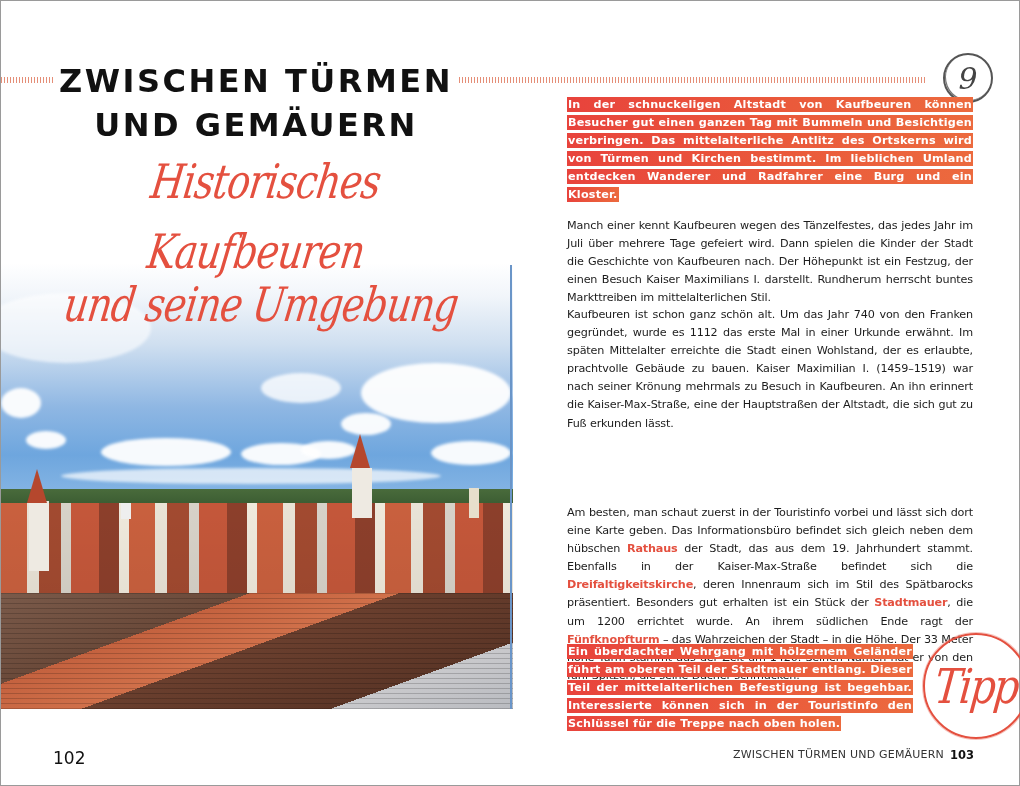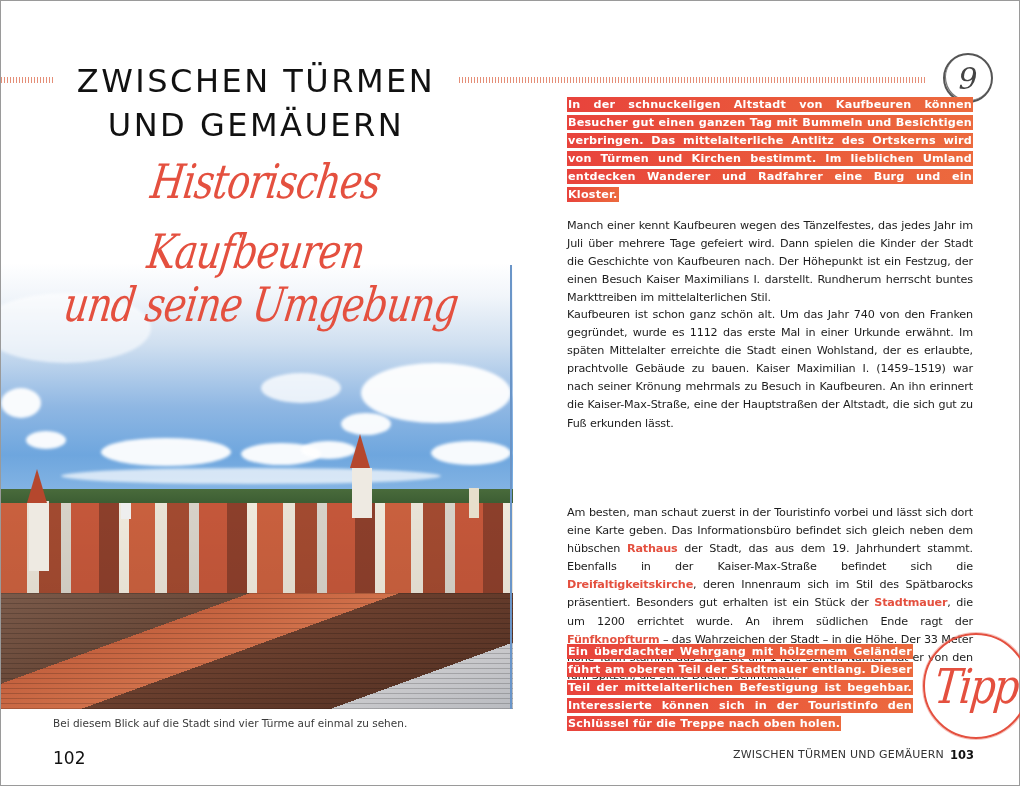--- a/index.html
+++ b/index.html
@@ -9,21 +9,21 @@
   .spread { position: absolute; left: 0; top: 0; width: 1020px; height: 786px; background: #fff; border: 1px solid #9a9a9a; }
 
   
   .page-left { position: absolute; left: 0; top: 0; width: 512px; height: 786px; }
   .dash-rule { position: absolute; height: 6px;
     background: repeating-linear-gradient(90deg, #e07a5f 0 1px, transparent 1px 3px); opacity: .85; }
   .dash-l1 { left: 0; top: 76px; width: 52px; }
   .dash-l2 { left: 458px; top: 76px; width: 54px; }
 
   .chapter-title { position: absolute; left: 50px; top: 58px; width: 410px; text-align: center;
-    font-family: "DejaVu Sans", sans-serif; font-weight: normal; font-size: 32px; letter-spacing: 2.5px;
+    font-family: "DejaVu Sans", sans-serif; font-weight: bold; font-size: 32px; letter-spacing: 2.5px;
     line-height: 44px; color: #111; }
 
   .script-title { position: absolute; left: 40px; top: 160px; width: 440px; text-align: center;
     font-family: "DejaVu Serif", serif; font-style: italic; color: #e4503f; z-index: 3; }
   .script-title .l1 { display: block; font-size: 38px; line-height: 56px; letter-spacing: -1px; transform: skewX(-8deg) scaleY(1.25); }
   .script-title .l2 { display: block; font-size: 38px; line-height: 56px; letter-spacing: -1px; transform: skewX(-8deg) scaleY(1.25); margin-top: 4px; }
 
   .photo { position: absolute; left: 0; top: 262px; width: 512px; height: 446px; overflow: hidden; }
   .sky { position: absolute; left: 0; top: 0; width: 512px; height: 240px;
     background: linear-gradient(180deg, #ffffff 0%, #f1f5fa 14%, #cfdff0 34%, #8fb7e3 60%, #6ea6de 80%, #8ab8e5 100%); }
@@ -112,21 +112,20 @@
       <div class="tower" style="left:468px;top:225px;width:10px;height:30px;background:#e7dfcc"></div>
       <div class="tower" style="left:120px;top:240px;width:10px;height:16px;background:#eee"></div>
     </div>
     <div class="photo-edge"></div>
 
     <div class="script-title">
       <span class="l1">Historisches Kaufbeuren</span>
       <span class="l2">und seine Umgebung</span>
     </div>
 
-    <p class="caption">Bei diesem Blick auf die Stadt sind vier Türme auf einmal zu sehen.</p>
     <div class="folio-left">102</div>
   </div>
 
   <div class="page-right">
     <div class="dash-rule dash-r1"></div>
     <div class="chapter-badge">
       <span>9</span>
     </div>
 
     <p class="body intro">

